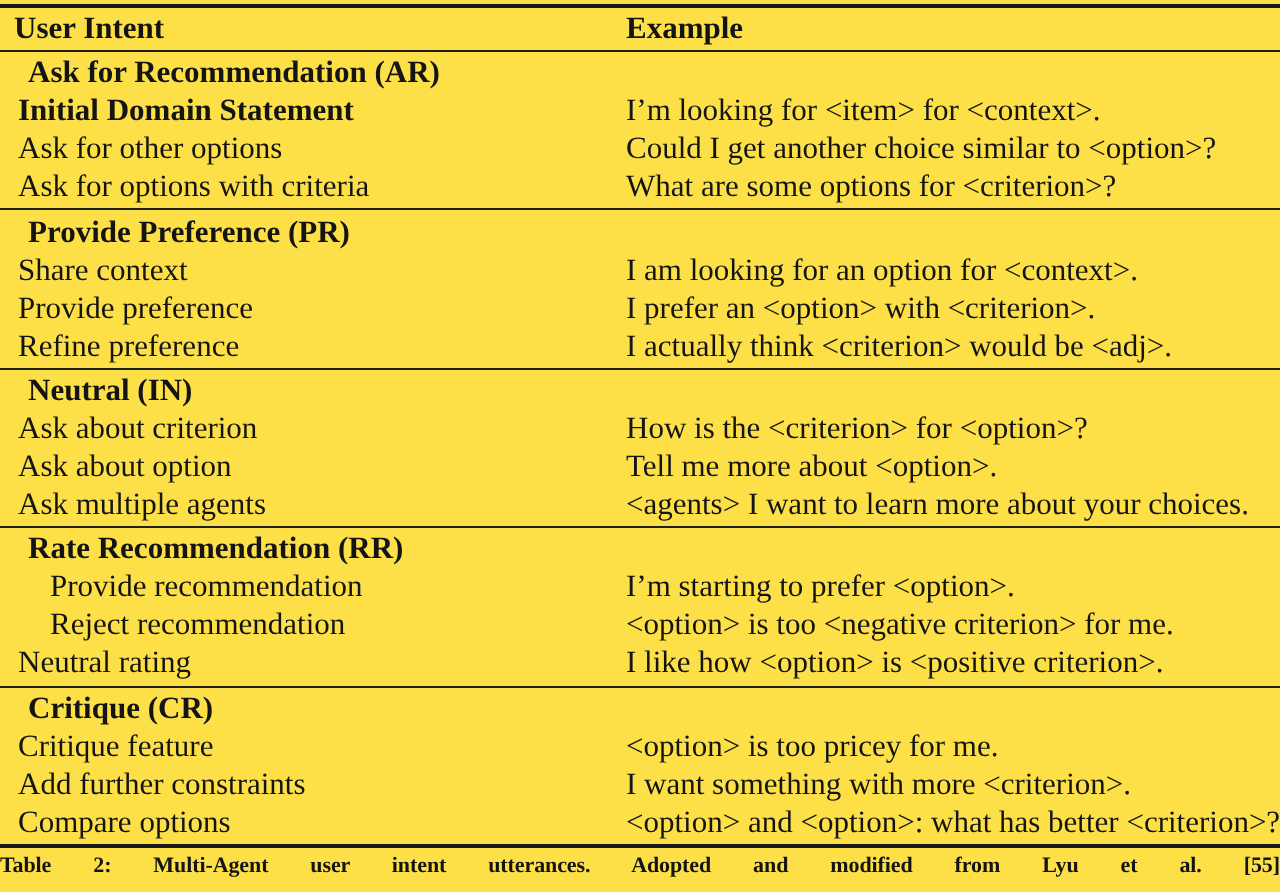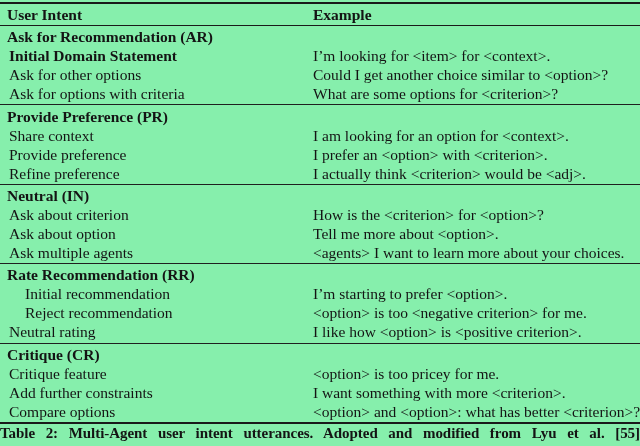--- a/index.html
+++ b/index.html
@@ -1,20 +1,20 @@
 <!DOCTYPE html>
 <html><head>
 <meta charset="utf-8">
 <style>
   html, body { margin: 0; padding: 0; background: #ffffff; }
   .page {
     position: relative;
     width: 640px;
     height: 446px;
-    background: #86efac;
+    background: #fde047;
     color: #141414;
     font-family: "Liberation Serif", "DejaVu Serif", serif;
     font-size: 15.5px;
     overflow: hidden;
     box-sizing: border-box;
   }
   .rule-top    { margin-top: 2px; border-top: 2.2px solid #1a1a1a; }
   .rule-mid    { border-top: 1.4px solid #1f1f1f; }
   .rule-header { border-top: 1.5px solid #1a1a1a; }
   .rule-bottom { border-top: 2px solid #1a1a1a; }
@@ -22,21 +22,21 @@
   .hrow {
     display: flex;
     line-height: 19px;
     padding: 0.5px 0 1.5px 0;
     font-weight: 700;
   }
   .hrow .ci { padding-left: 7px; }
 
   .section { padding: 1.2px 0; }
 
-  .row { display: flex; line-height: 19px; }
+  .row { display: flex; line-height: 19px; justify-content: flex-end; }
 
   .ci {
     flex: 0 0 273px;
     width: 273px;
     box-sizing: border-box;
     padding-left: 9px;
     white-space: nowrap;
     overflow: hidden;
   }
   .ce {
@@ -50,21 +50,21 @@
     font-weight: 700;
     flex-basis: 633px;
     width: 633px;
   }
   .bold { font-weight: 700; }
   .indent-extra .ci { padding-left: 25px; }
 
   .caption {
     margin-top: 1.5px;
     font-weight: 700;
-    font-size: 15px;
+    font-size: 11px;
     line-height: 16.5px;
     text-align: justify;
     text-align-last: justify;
     white-space: normal;
     letter-spacing: -0.05px;
   }
 </style>
 </head>
 <body>
 
@@ -137,21 +137,21 @@
     </div>
   </div>
 
   <div class="rule-mid"></div>
 
   <div class="section">
     <div class="row sec-head">
       <div class="ci">Rate Recommendation (RR)</div>
     </div>
     <div class="row indent-extra">
-      <div class="ci">Initial recommendation</div>
+      <div class="ci">Provide recommendation</div>
       <div class="ce">I’m starting to prefer &lt;option&gt;.</div>
     </div>
     <div class="row indent-extra">
       <div class="ci">Reject recommendation</div>
       <div class="ce">&lt;option&gt; is too &lt;negative criterion&gt; for me.</div>
     </div>
     <div class="row">
       <div class="ci">Neutral rating</div>
       <div class="ce">I like how &lt;option&gt; is &lt;positive criterion&gt;.</div>
     </div>

